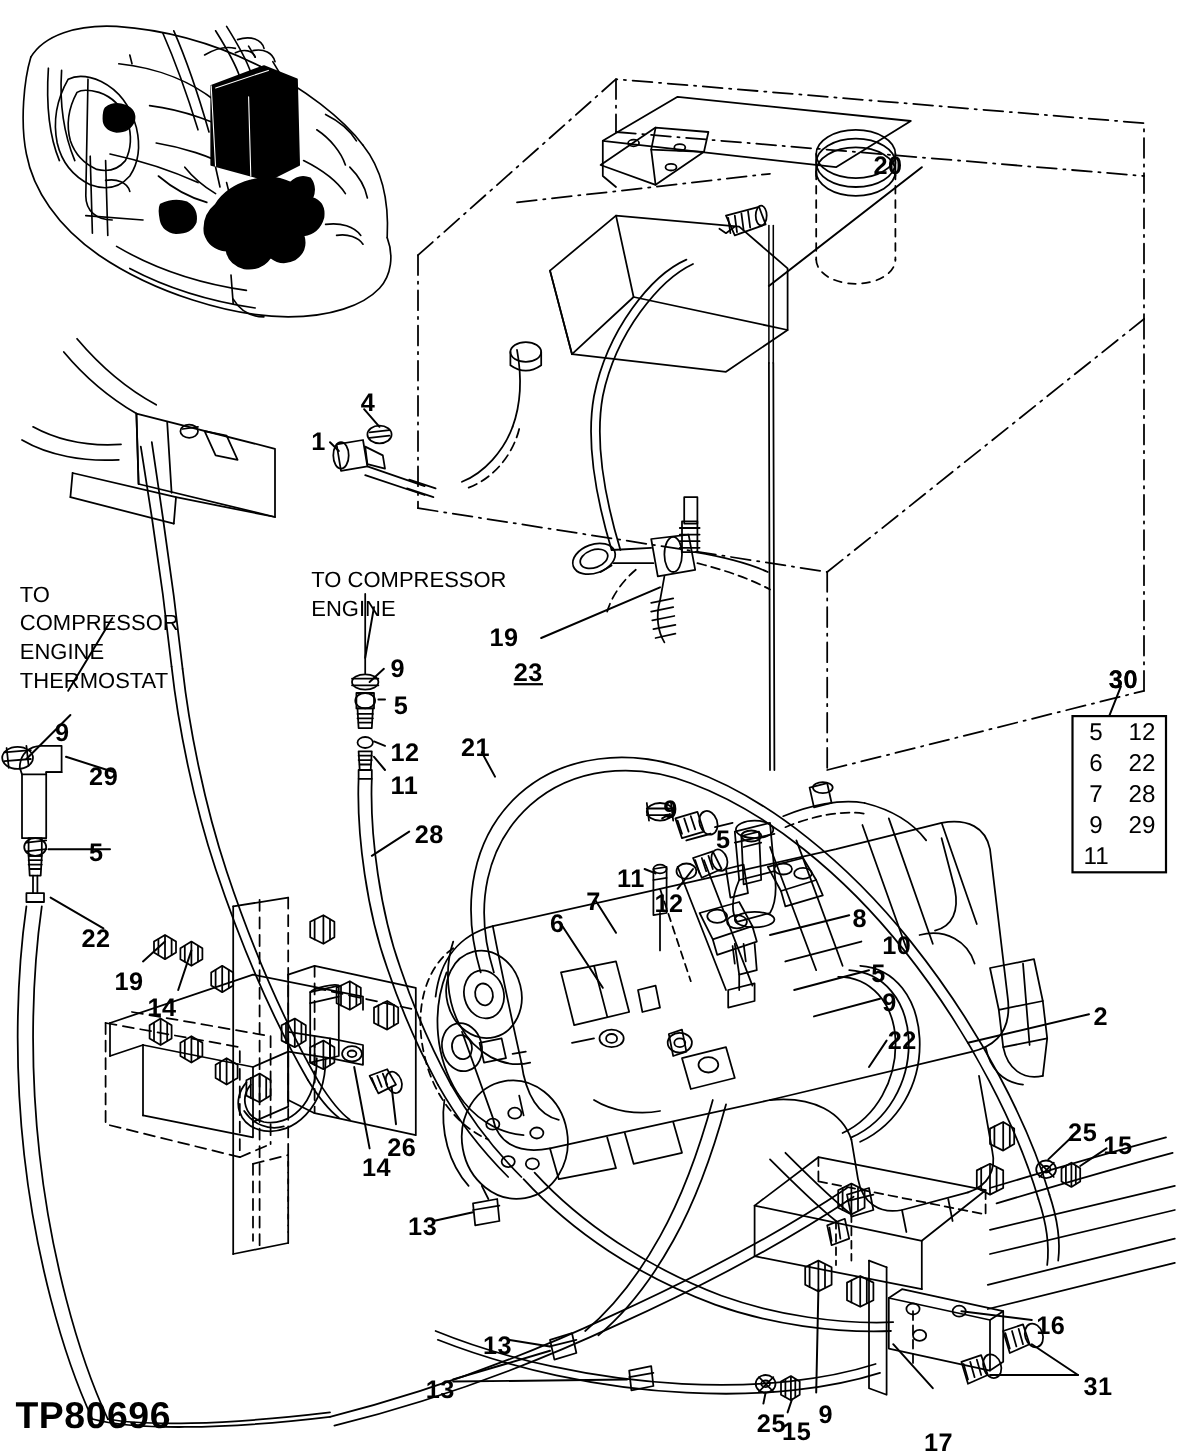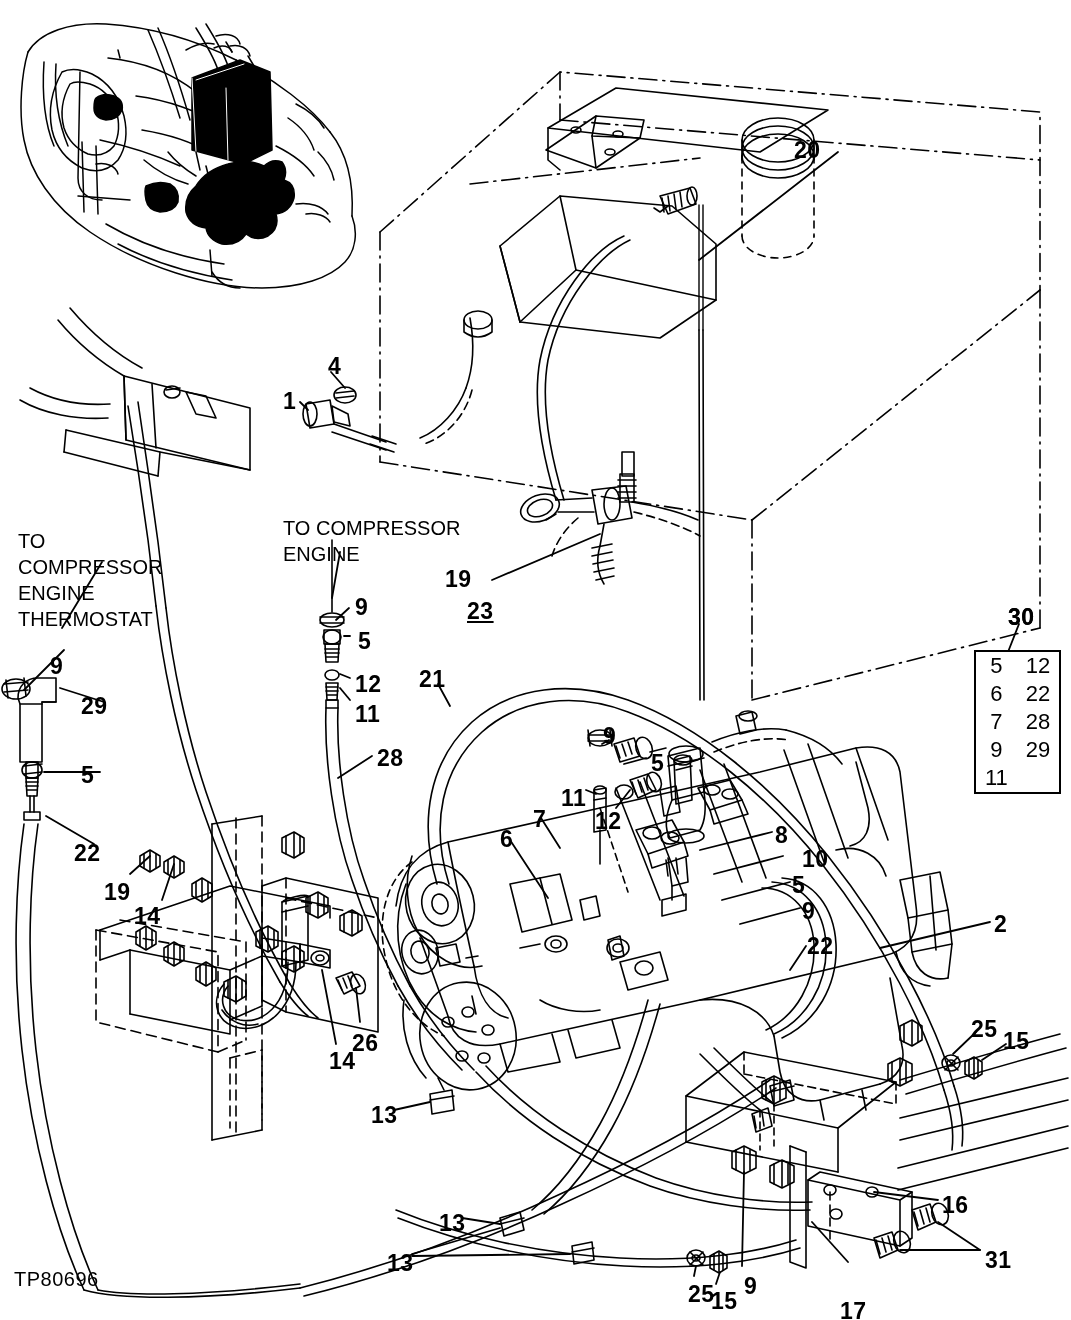--- a/index.html
+++ b/index.html
@@ -4,21 +4,21 @@
 <style>
   html,body{margin:0;padding:0;background:#fff;}
   body{width:1071px;height:1320px;position:relative;overflow:hidden;
        font-family:"Liberation Sans",sans-serif;color:#000;}
   #stage{position:absolute;left:0;top:0;width:1071px;height:1320px;}
   svg.layer{position:absolute;left:0;top:0;width:1071px;height:1320px;}
   .callout{position:absolute;font-weight:bold;font-size:23px;line-height:1;
            letter-spacing:.5px;white-space:nowrap;}
   .note{position:absolute;font-weight:normal;font-size:20px;line-height:26px;
         white-space:pre;}
-  .figcode{position:absolute;font-size:20px;font-weight:normal;letter-spacing:.5px;}
+  .figcode{position:absolute;font-size:34px;font-weight:bold;letter-spacing:.5px;}
   #parts-table{position:absolute;border:2.5px solid #000;background:#fff;}
   #parts-table table{border-collapse:collapse;}
   #parts-table td{font-size:22px;font-weight:normal;text-align:center;
                   padding:1px 9px;font-family:"Liberation Sans",sans-serif;}
 </style>
 </head>
 <body>
 
 <div id="stage">
 

